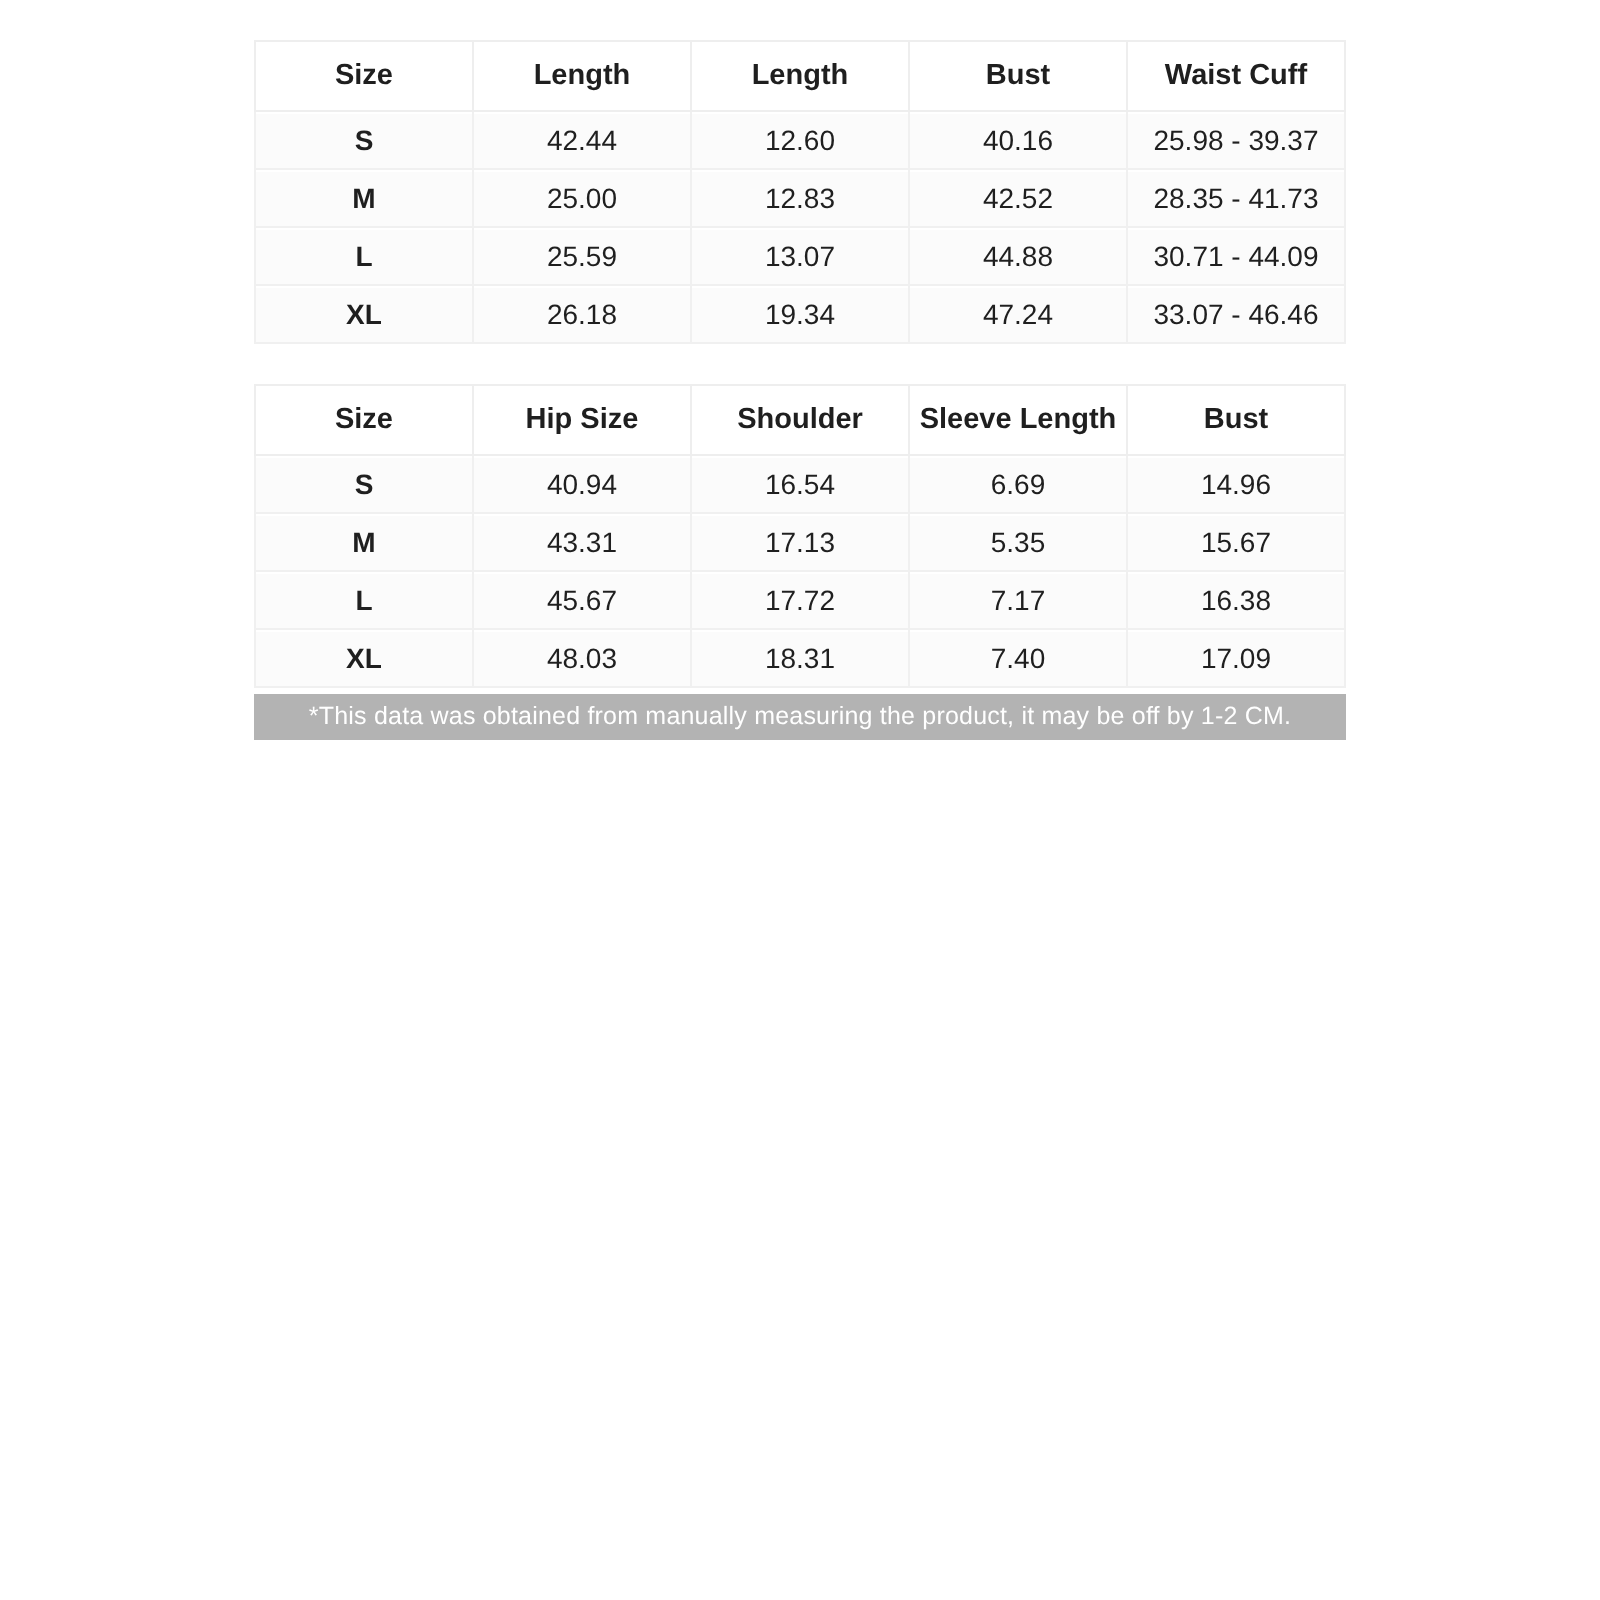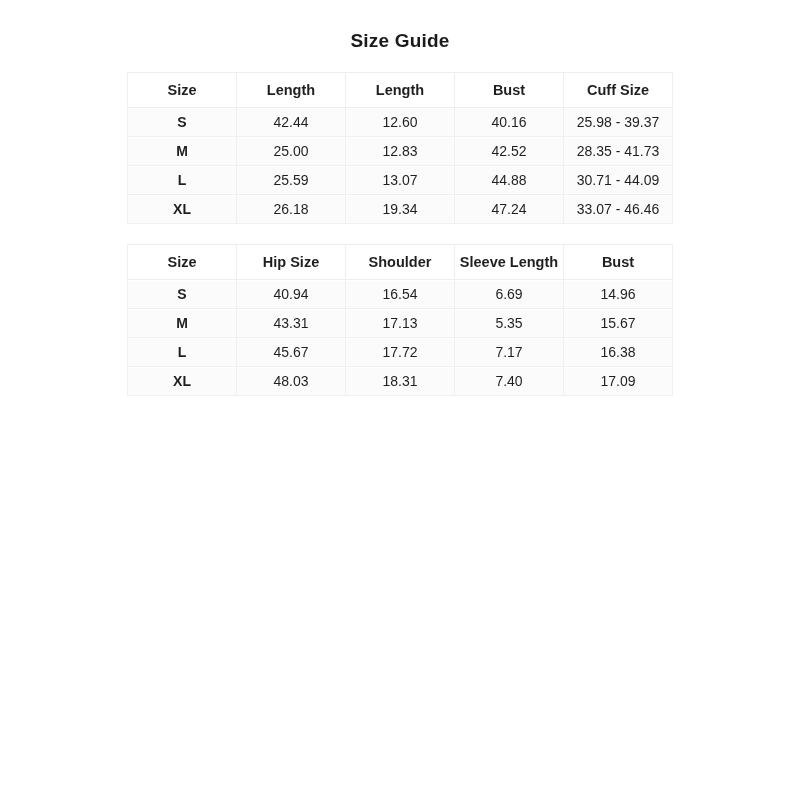--- a/index.html
+++ b/index.html
@@ -64,30 +64,29 @@
     font-size: 12.5px;
     text-align: center;
     padding: 4px 0 5px 0;
     letter-spacing: 0.1px;
   }
 </style>
 </head>
 <body>
 
 <div class="page">
-  <div class="title">Size Guide</div>
   <div class="content">
     <table class="size-table">
         <thead>
           <tr>
             <th>Size</th>
             <th>Length</th>
             <th>Length</th>
             <th>Bust</th>
-            <th>Cuff Size</th>
+            <th>Waist Cuff</th>
           </tr>
         </thead>
         <tbody>
           <tr>
             <td class="size-cell">S</td>
             <td>42.44</td>
             <td>12.60</td>
             <td>40.16</td>
             <td>25.98 - 39.37</td>
           </tr>
@@ -148,14 +147,15 @@
           </tr>
           <tr>
             <td class="size-cell">XL</td>
             <td>48.03</td>
             <td>18.31</td>
             <td>7.40</td>
             <td>17.09</td>
           </tr>
         </tbody>
       </table>
+    <div class="note-bar">*This data was obtained from manually measuring the product, it may be off by 1-2 CM.</div>
   </div>
 </div>
 
 </body></html>

